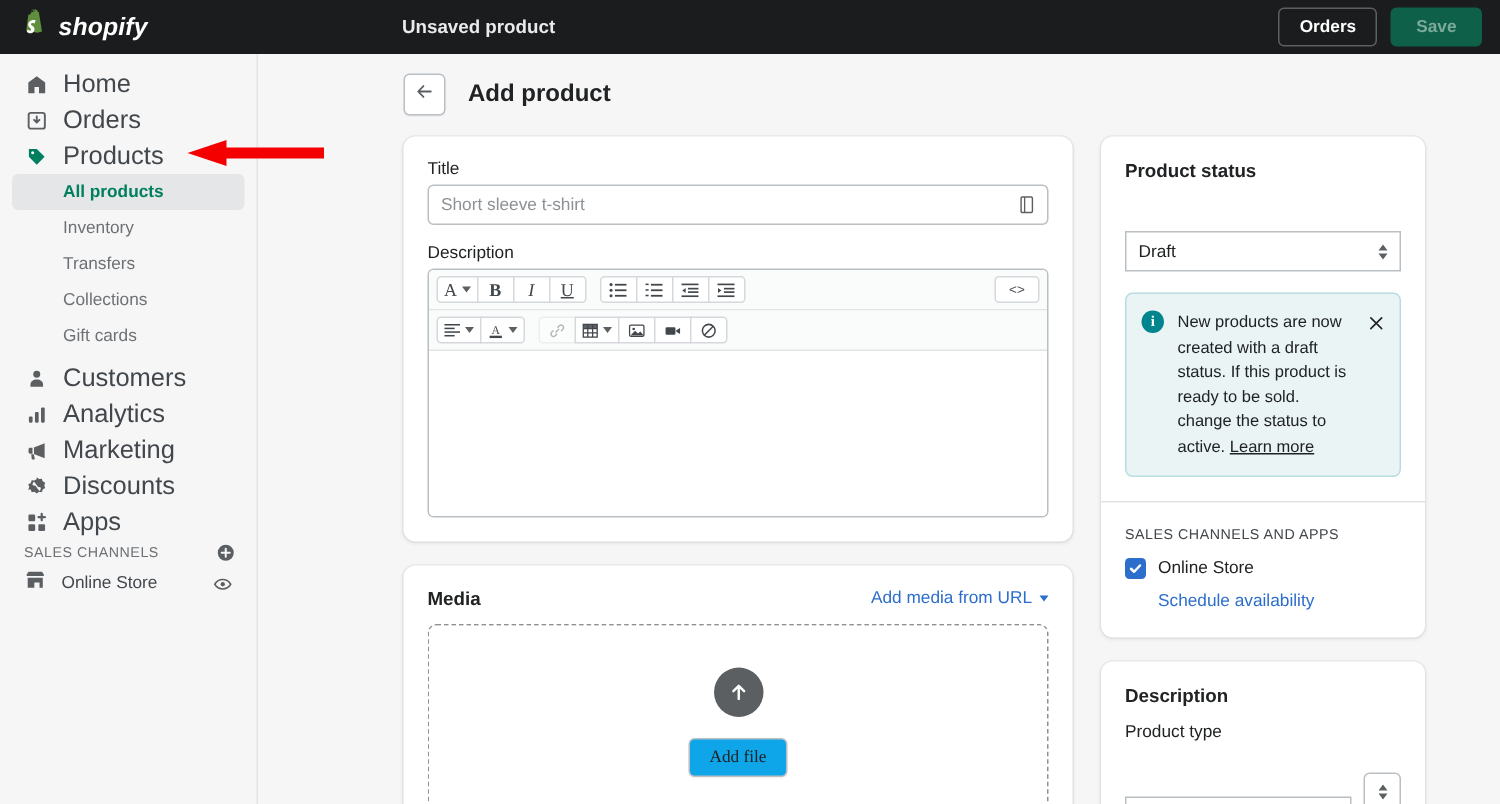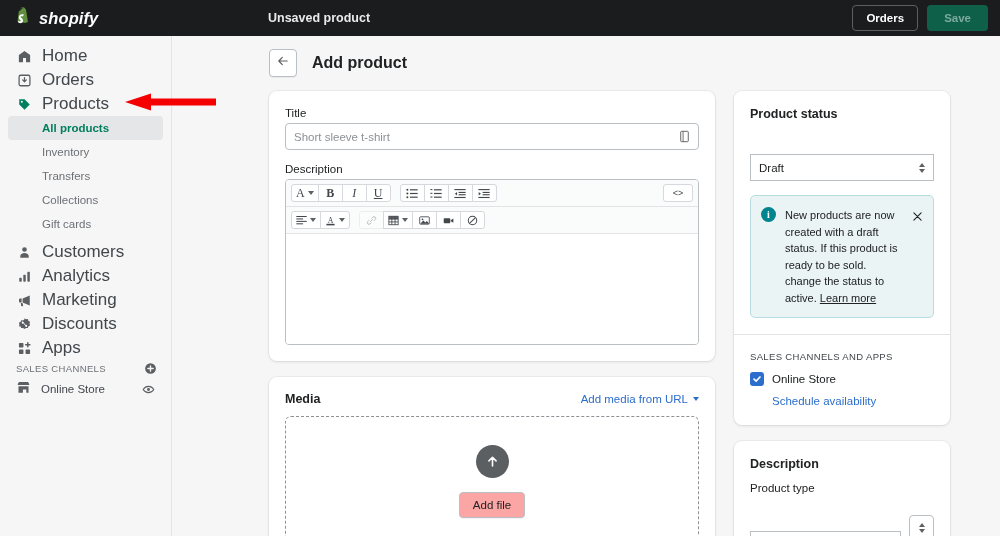--- a/index.html
+++ b/index.html
@@ -162,24 +162,24 @@
   .dropzone {
     margin: 0 16px 16px 16px; border: 1px dashed #8c9196; border-radius: 6px;
     height: 130px; display: flex; flex-direction: column;
     align-items: center; justify-content: center; gap: 14px; cursor: pointer;
   }
   .up-circle {
     width: 33px; height: 33px; border-radius: 50%; background: #5c5f62;
     display: flex; align-items: center; justify-content: center;
   }
   .btn-white {
-    background: #fca5a5; border: 1px solid #babfc3; border-radius: 4px;
+    background: #0ea5e9; border: 1px solid #babfc3; border-radius: 4px;
     font-size: 11.5px; color: #202223; padding: 6px 13px; cursor: pointer;
     box-shadow: 0 1px 0 rgba(22,29,37,.05);
-    font-family: Liberation Sans, sans-serif;
+    font-family: Liberation Serif, serif;
   }
 
   
   .sec-title { font-size: 12.5px; font-weight: 700; color: #202223; margin-bottom: 11px; }
   .select-box {
     width: 100%; height: 27px; border: 1px solid #babfc3; border-radius: 0;
     background: #ffffff; display: flex; align-items: center;
     justify-content: space-between; padding: 0 8px; cursor: pointer; margin-top: 33px;
   }
   .select-box .val { font-size: 11.5px; color: #202223; }

